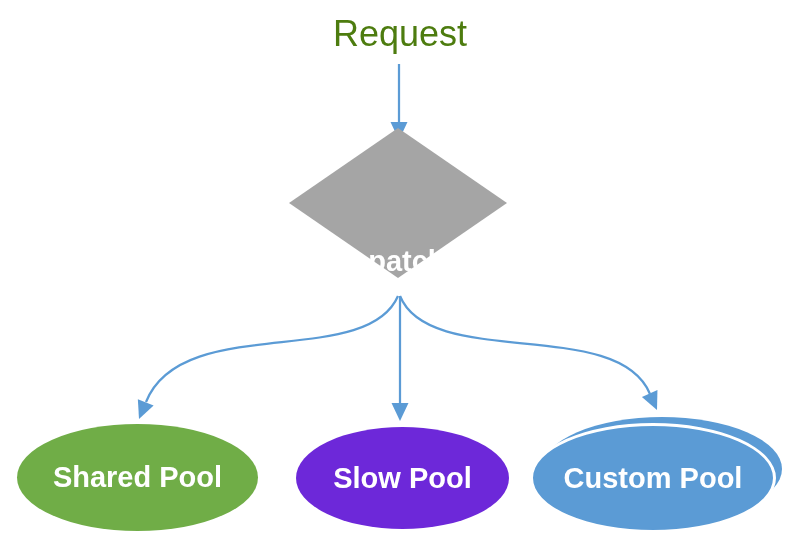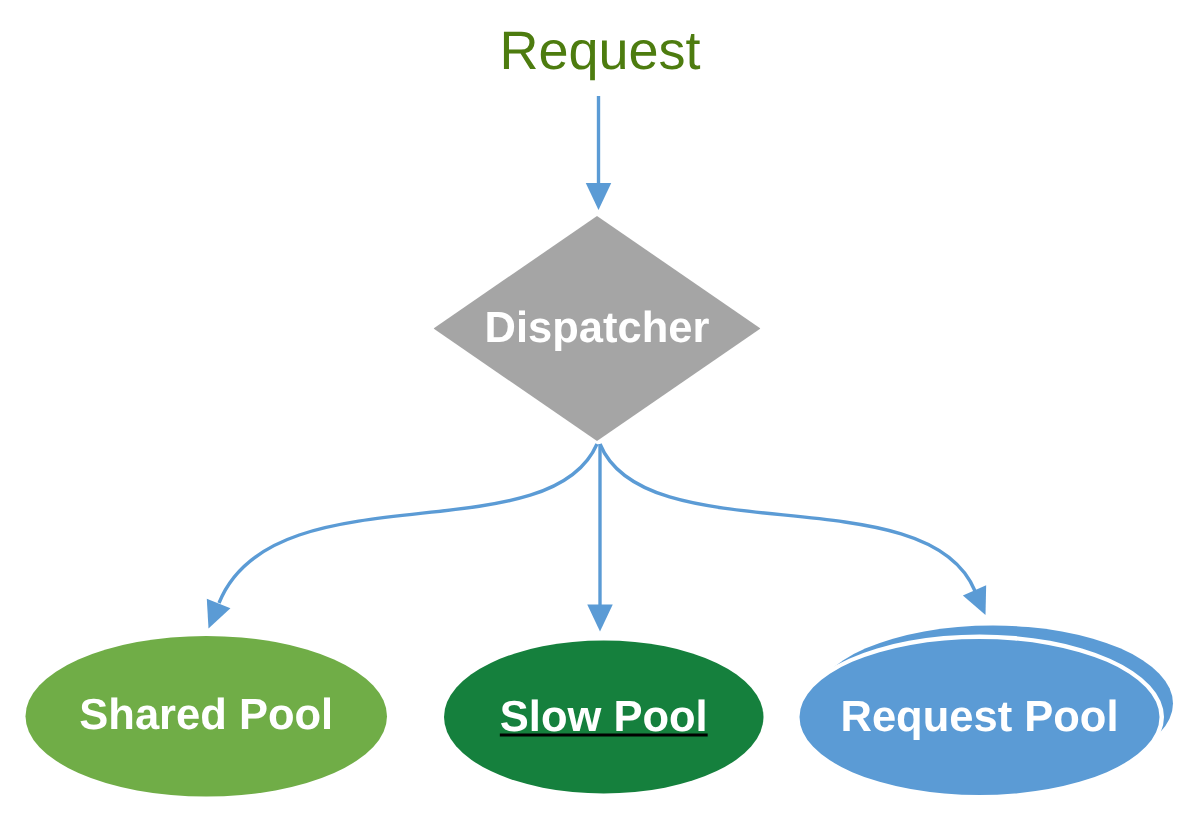--- a/index.html
+++ b/index.html
@@ -38,25 +38,25 @@
     top: 13px;
     width: 200px;
     text-align: center;
     font-size: 36px;
     line-height: 42px;
     color: #4d7c0f;
   }
   .diamond-wrap {
     position: absolute;
     left: 289px;
-    top: 144px;
+    top: 128px;
     width: 218px;
     height: 150px;
     display: flex;
-    align-items: center;
+    align-items: flex-end;
     justify-content: center;
   }
   .diamond-shape {
     position: absolute;
     left: 0; top: 0;
     width: 100%; height: 100%;
     background: #A5A5A5;
     clip-path: polygon(50% 0, 100% 50%, 50% 100%, 0 50%);
   }
   .node-label {
@@ -75,22 +75,21 @@
     justify-content: center;
   }
   .ellipse.green {
     left: 17px; top: 424px;
     width: 241px; height: 107px;
     background: #70AD47;
   }
   .ellipse.orange {
     left: 296px; top: 427px;
     width: 213px; height: 102px;
-    background: #15803d;
-    text-decoration: underline;
+    background: #6d28d9;
   }
   .ellipse.blue-back {
     left: 542px; top: 417px;
     width: 240px; height: 104px;
     background: #5B9BD5;
     z-index: 1;
   }
   .ellipse.blue-front {
     left: 530px; top: 423px;
     width: 246px; height: 110px;
@@ -135,17 +134,17 @@
     <span class="node-label">Shared Pool</span>
   </div>
 
   <div class="ellipse orange">
     <span class="node-label">Slow Pool</span>
   </div>
 
   <div>
     <div class="ellipse blue-back"></div>
     <div class="ellipse blue-front">
-      <span class="node-label">Request Pool</span>
+      <span class="node-label">Custom Pool</span>
     </div>
   </div>
 
 </div>
 
 </body></html>

